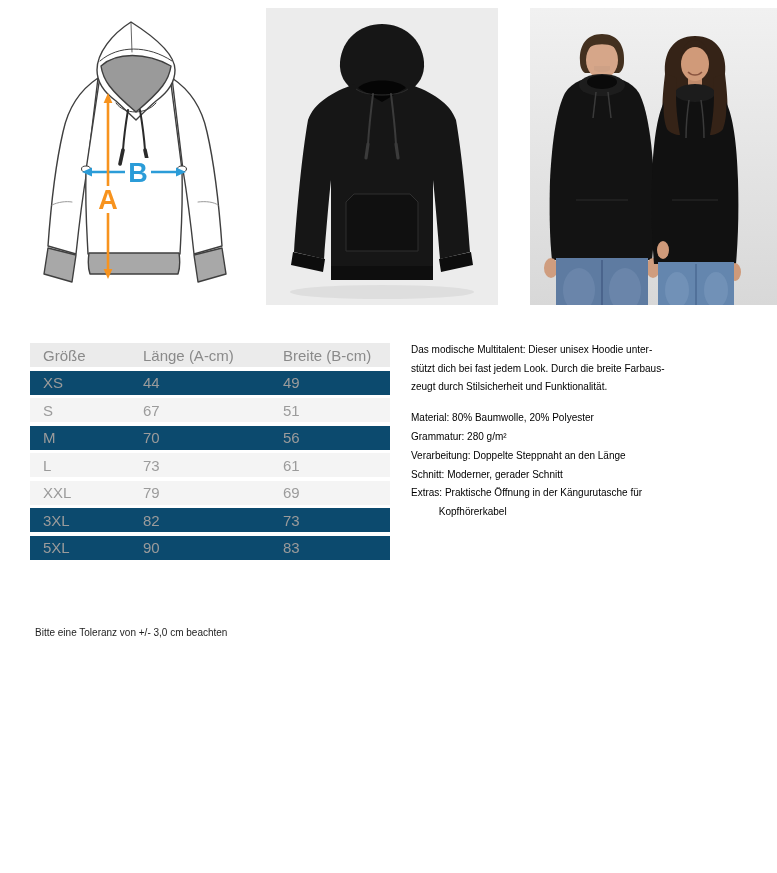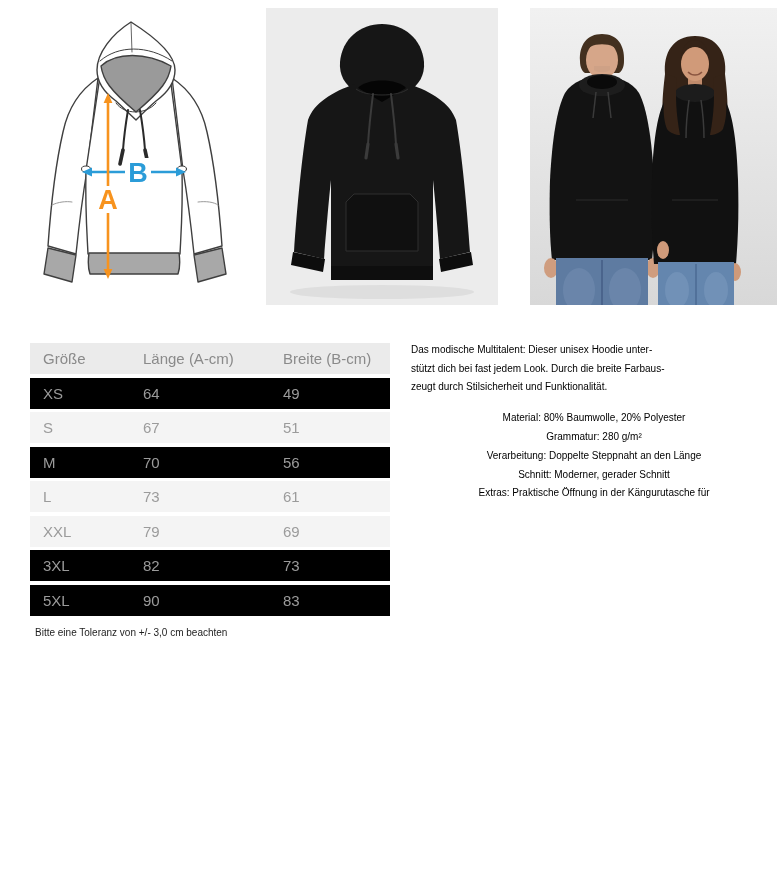--- a/index.html
+++ b/index.html
@@ -11,38 +11,38 @@
   .panel{position:absolute;margin:0;padding:0;}
   #panel-diagram{left:40px;top:8px;width:190px;height:292px;background:#fff;}
   #panel-product{left:266px;top:8px;width:232px;height:297px;}
   #panel-models{left:530px;top:8px;width:247px;height:297px;}
   .panel svg{display:block;width:100%;height:100%;}
 
   
   #size-table{position:absolute;left:30px;top:343px;width:360px;font-size:15px;}
   .t-row{
     display:grid;grid-template-columns:113px 140px 107px;align-items:center;
-    height:31px;margin-bottom:3.5px;
+    height:24px;margin-bottom:3.5px;
   }
   .t-row > span{padding-left:0;}
   .t-row > span:first-child{padding-left:13px;}
   .t-head{background:#ebebeb;color:#8a8a8a;}
   .size-row{color:#9b9b9b;}
-  .size-row.odd{background:#000000;}
+  .size-row.odd{background:#0c4a6e;}
   .size-row.even{background:#f4f4f4;}
 
   
   #tolerance-note{
     position:absolute;left:35px;top:627px;font-size:10px;color:#1d1d1d;
   }
 
   
   #description{position:absolute;left:411px;top:341px;width:366px;color:#000;}
   .desc-line{font-size:10px;line-height:18.7px;white-space:pre;}
-  #desc-specs{margin-top:12.3px;text-align:center;}
+  #desc-specs{margin-top:12.3px;}
 </style>
 </head>
 <body>
 
 <figure class="panel" id="panel-diagram">
   <svg viewBox="0 0 190 292">
 
     <g stroke="#3f3f3f" stroke-width="1.4" fill="#ffffff" stroke-linejoin="round" stroke-linecap="round">
 
       <path d="M58,70 C40,82 28,100 23,124 C17,150 11,196 8,238 L36,246 C40,208 44,180 47,162 L52,120 Z"></path>
@@ -176,21 +176,21 @@
 <div id="size-table">
   <div class="t-row t-head">
     <span>Größe</span>
     <span>Länge (A-cm)</span>
     <span>Breite (B-cm)</span>
   </div>
   <div>
 
       <div class="t-row size-row odd">
         <span>XS</span>
-        <span>64</span>
+        <span>44</span>
         <span>49</span>
       </div>
 
       <div class="t-row size-row even">
         <span>S</span>
         <span>67</span>
         <span>51</span>
       </div>
 
       <div class="t-row size-row odd">
@@ -236,14 +236,15 @@
       <div class="desc-line even">stützt dich bei fast jedem Look. Durch die breite Farbaus-</div>
       <div class="desc-line even">zeugt durch Stilsicherheit und Funktionalität.</div>
     </div>
   <div id="desc-specs">
 
   <div class="desc-line odd">Material: 80% Baumwolle, 20% Polyester</div>
       <div class="desc-line even">Grammatur: 280 g/m²</div>
       <div class="desc-line odd">Verarbeitung: Doppelte Steppnaht an den Länge</div>
       <div class="desc-line even">Schnitt: Moderner, gerader Schnitt</div>
       <div class="desc-line odd">Extras: Praktische Öffnung in der Kängurutasche für</div>
+      <div class="desc-line even">&nbsp;&nbsp;&nbsp;&nbsp;&nbsp;&nbsp;&nbsp;&nbsp;&nbsp;&nbsp;Kopfhörerkabel</div>
     </div>
 </div>
 
 </body></html>

